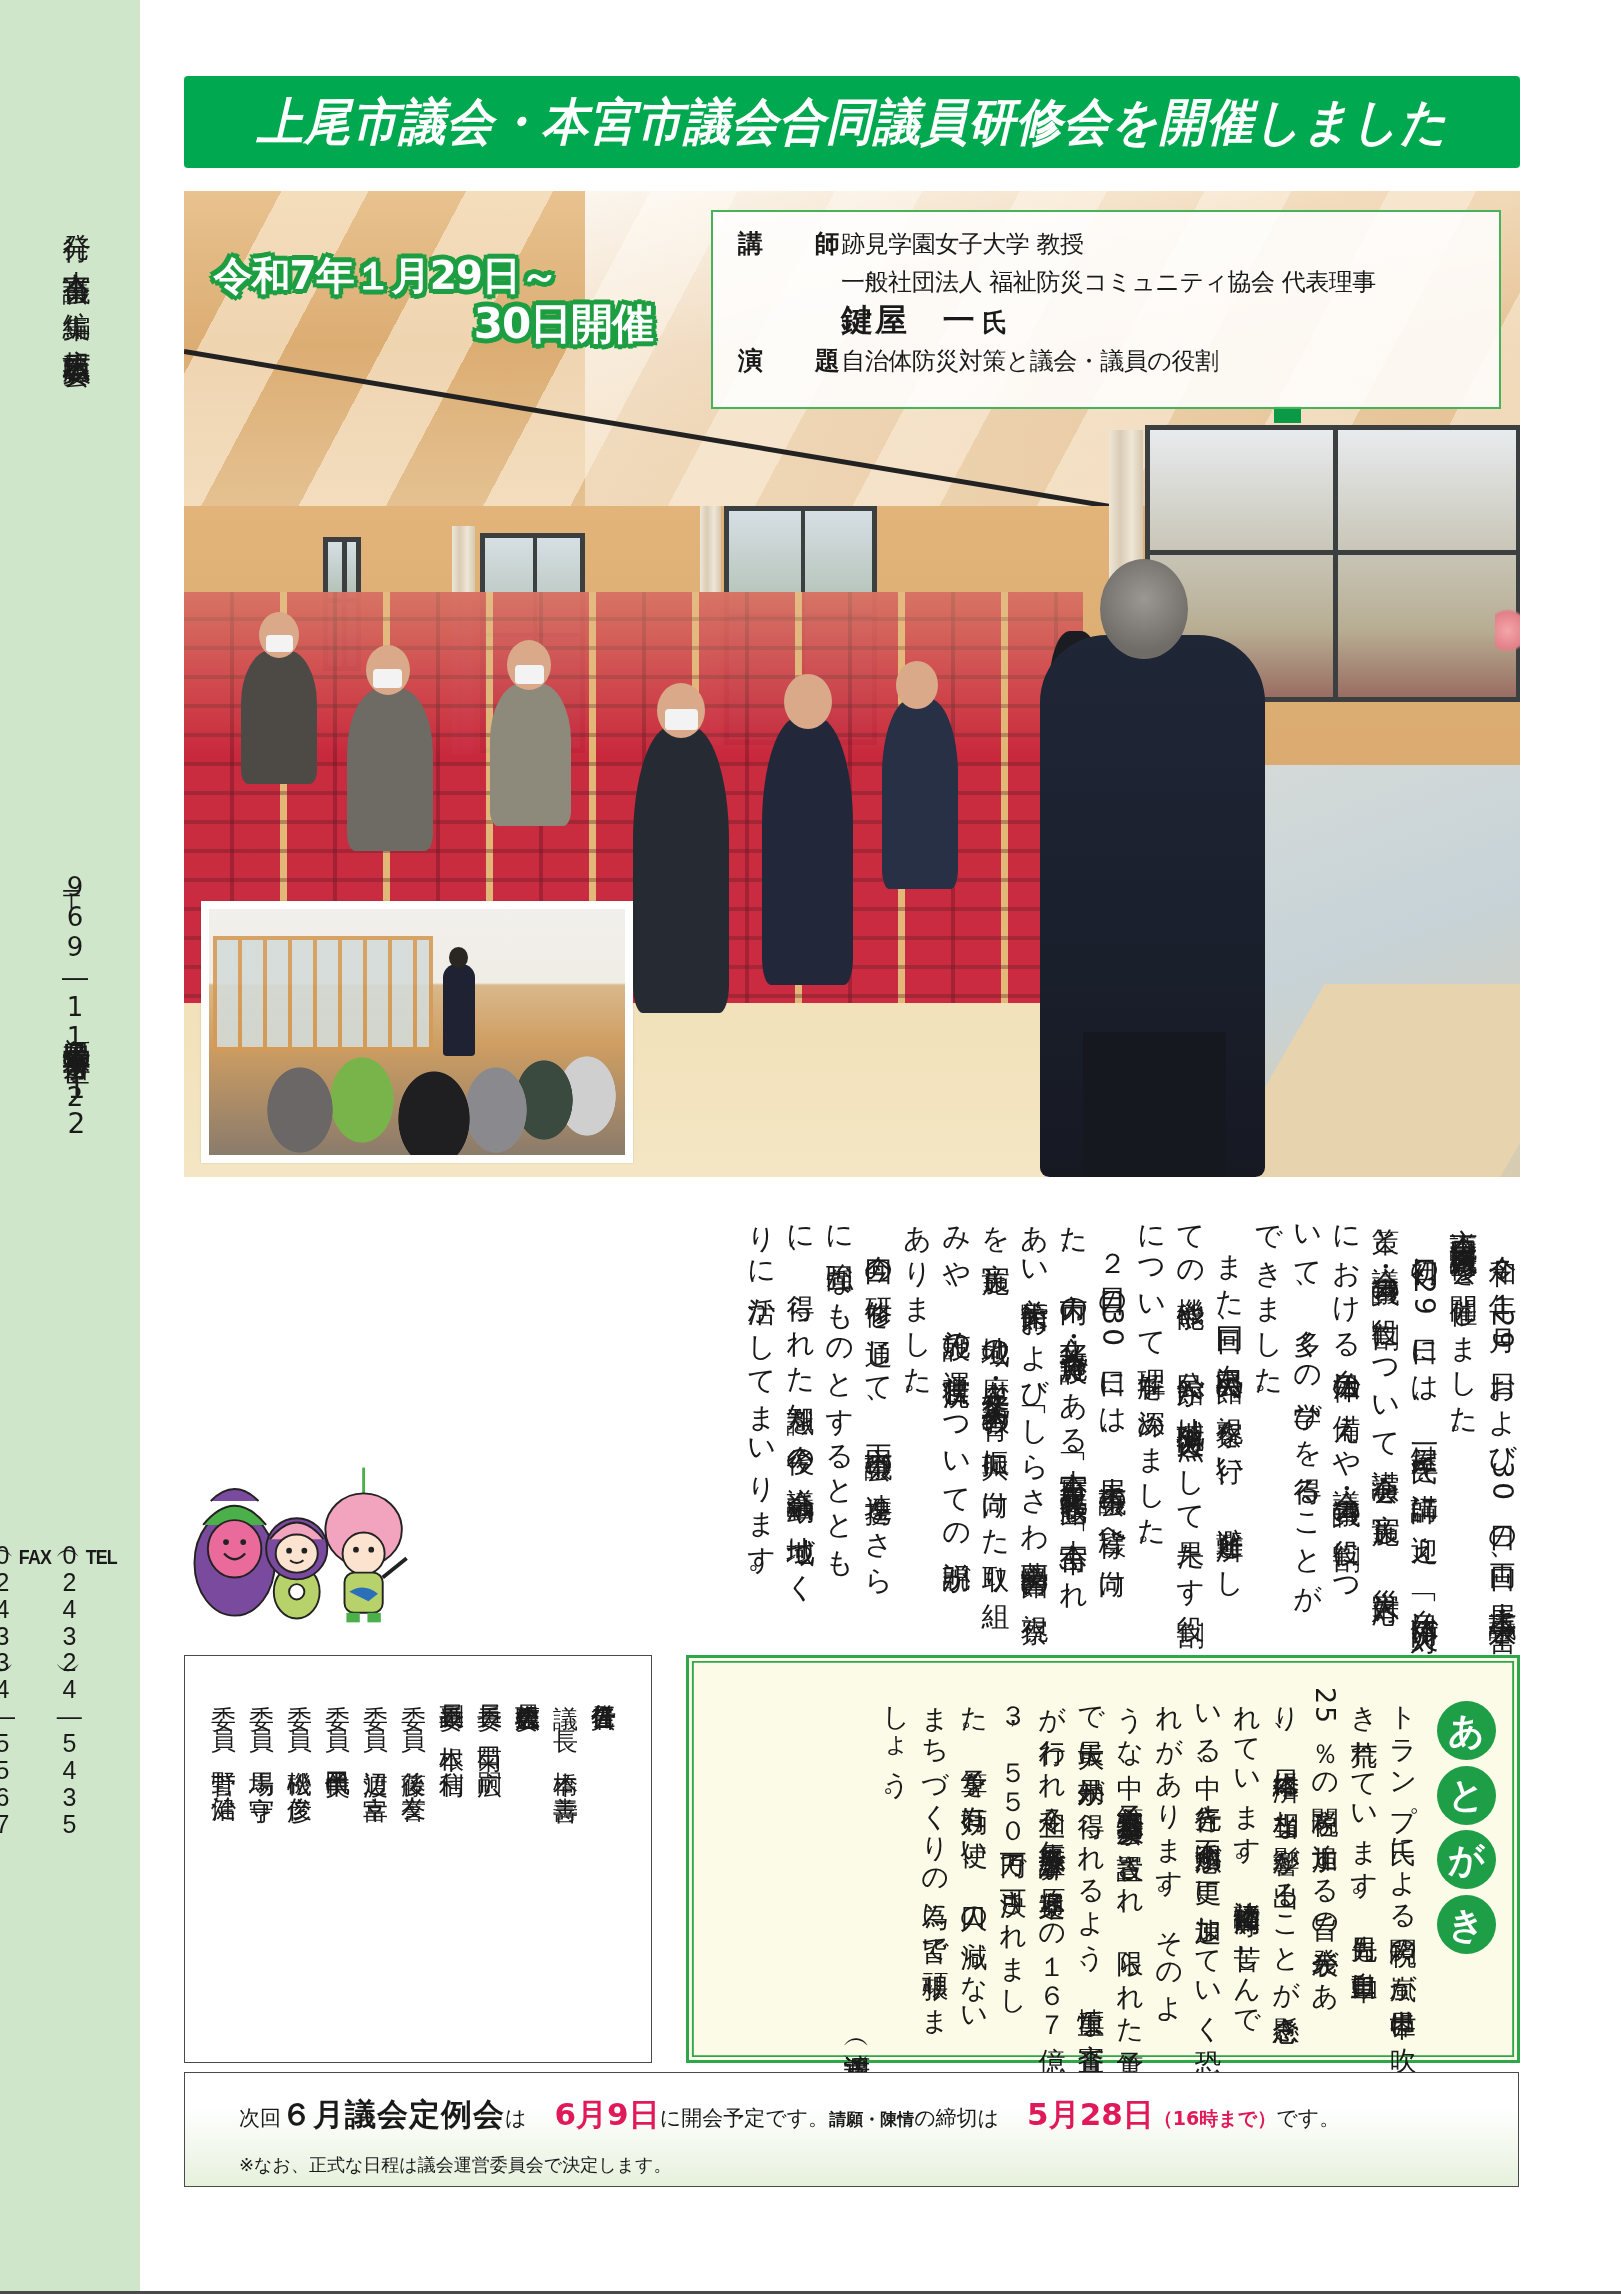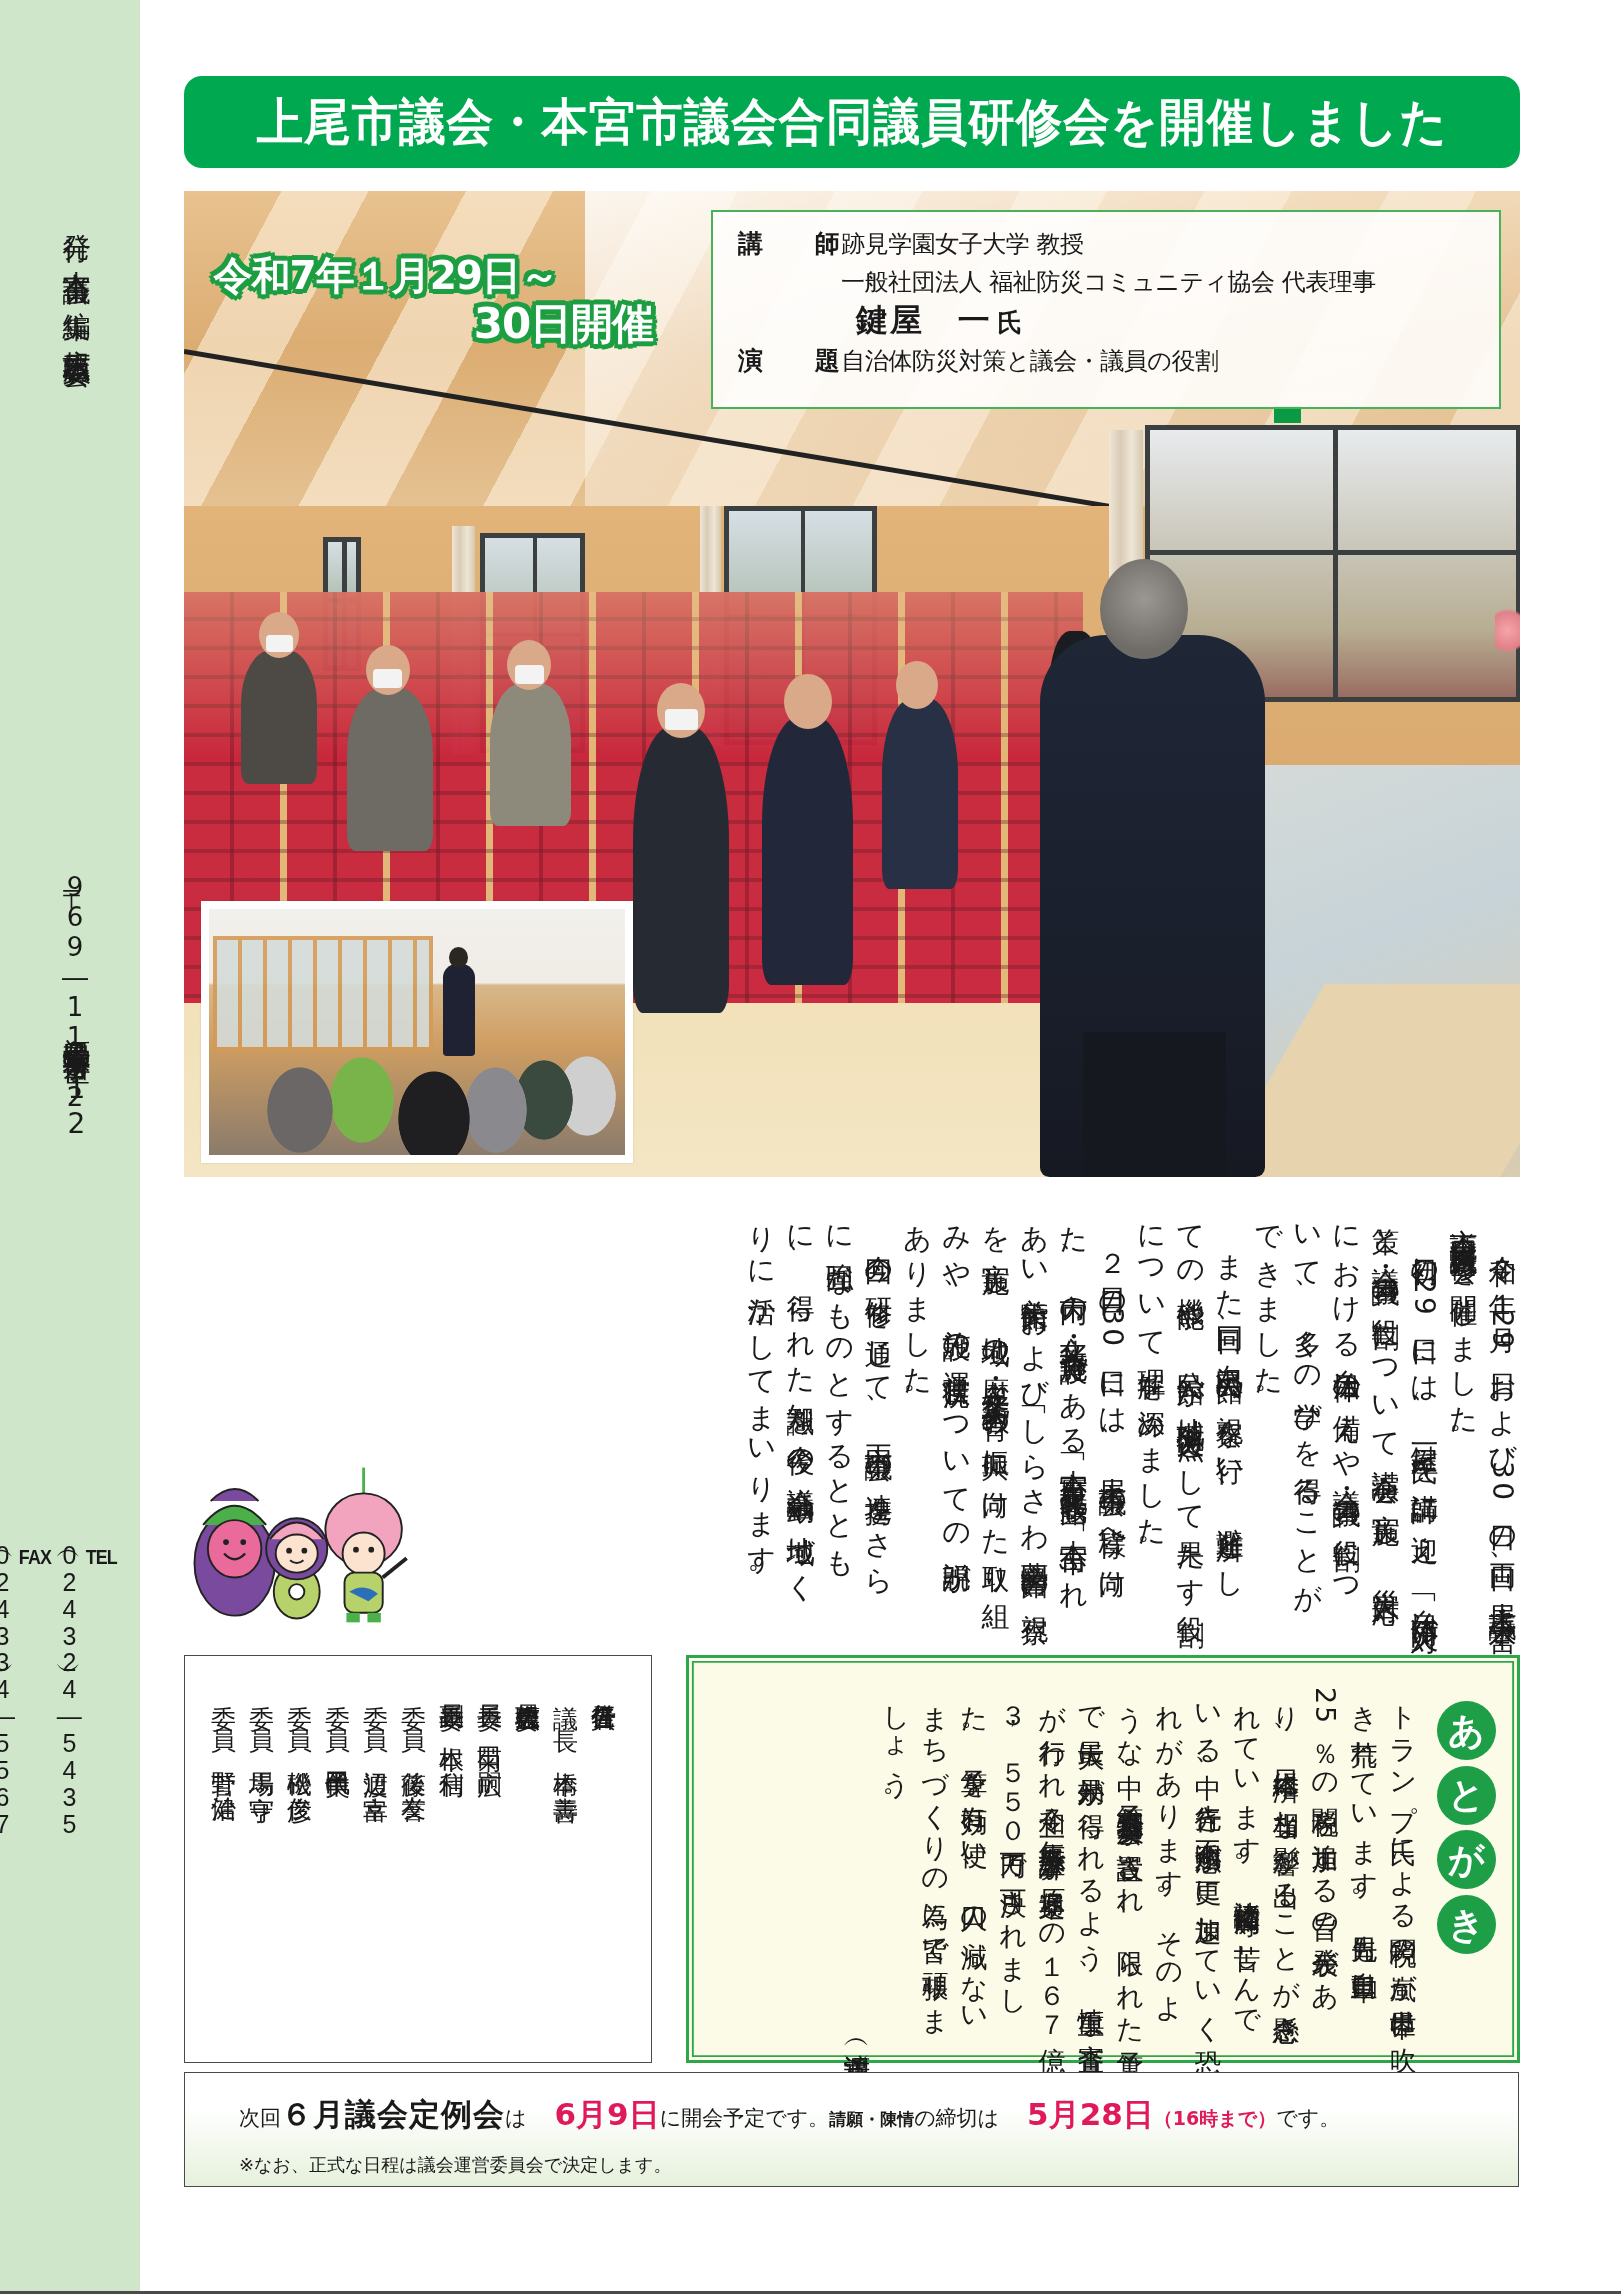--- a/index.html
+++ b/index.html
@@ -13,21 +13,21 @@
   .side-publisher span { display: inline-block; }
   .side-gap { display: inline-block; height: 32.5px; }
   .side-postal { left: 59px; top: 872px; font-size: 26px; letter-spacing: 0; }
   .side-address { left: 61px; top: 1016px; }
   .side-phones { position: absolute; left: 40px; top: 1542px; width: 80px; display: flex; flex-direction: row-reverse; justify-content: space-between; }
   .phone-col { writing-mode: vertical-rl; text-orientation: upright; font-family: "Liberation Sans Narrow","Liberation Sans", sans-serif; font-size: 25px; line-height: 29px; letter-spacing: -1px; white-space: nowrap; }
   .phone-label { writing-mode: horizontal-tb; display: block; font-size: 21px; font-weight: bold; letter-spacing: -1px; transform: scaleX(0.85); transform-origin: center top; margin-bottom: 1.9px; }
   .bottom-rule { position: absolute; left: 0; right: 0; bottom: 0; height: 2.9px; background: #4a4a4a; }
 
   
-  .title-banner { position: absolute; left: 184px; top: 76px; width: 1336px; height: 92px; background: #00a94f; border-radius: 18px; display: flex; align-items: center; justify-content: center; }
+  .title-banner { position: absolute; left: 184px; top: 76px; width: 1336px; height: 92px; background: #00a94f; border-radius: 4px; display: flex; align-items: center; justify-content: center; font-style: italic; }
   .title-banner h1 { color: #ffffff; font-family: "DejaVu Sans", sans-serif; font-weight: bold; font-size: 50px; letter-spacing: 1px; transform: scaleX(0.93); }
 
   
   .photo { position: absolute; left: 184px; top: 191px; width: 1336px; height: 986px; overflow: hidden;
     background:
       linear-gradient(180deg, rgba(0,0,0,0) 0%, rgba(0,0,0,0) 100%); }
   .ph-ceiling { position: absolute; left: 0; top: 0; width: 100%; height: 344px;
     background:
       repeating-linear-gradient(118deg, rgba(255,255,255,0) 0 86px, rgba(255,244,226,0.55) 86px 163px),
       linear-gradient(180deg, #e8c28f 0%, #dcad73 45%, #e6c597 100%); }
@@ -70,21 +70,21 @@
   .date-line.l1 { text-align: left; padding-left: 7.6px; }
   .date-line.l2 { padding-right: 1.9px; font-size: 42px; }
 
   
   .lecture-box { position: absolute; left: 711px; top: 210px; width: 790px; height: 199px; background: rgba(255,255,255,0.86); border: 2.9px solid #46b35a; padding: 13.4px 19px 0 25px; }
   .lrow { display: flex; align-items: baseline; font-size: 24px; line-height: 38px; white-space: nowrap; }
   .lkey { width: 88px; font-weight: bold; font-size: 25px; letter-spacing: 13.4px; }
   .lcolon { width: 15.3px; font-size: 23px; }
   .lval { letter-spacing: -0.5px; }
   .lrow.indent { padding-left: 103px; }
-  .lname { font-weight: bold; font-size: 32px; letter-spacing: 1.9px; margin-left: 15px; }
+  .lname { font-weight: bold; font-size: 32px; letter-spacing: 1.9px; }
   .lname-suffix { font-weight: bold; font-size: 25px; margin-left: 5.7px; }
 
   
   .inset { position: absolute; left: 201px; top: 901px; width: 432px; height: 262px; background: #ffffff; padding: 7.6px; box-shadow: 0 0 1.9px rgba(0,0,0,0.15); }
   .inset-img { position: relative; width: 100%; height: 100%; overflow: hidden; background: linear-gradient(180deg, #f2f0ec 0%, #f0ece6 30%, #d9b88b 31%, #cf9e62 55%, #8a7b6b 100%); }
   .inset-lattice { position: absolute; left: 4.8px; top: 27px; width: 220px; height: 115px; border: 4.8px solid #d49b56; background: repeating-linear-gradient(90deg, rgba(255,255,255,0.5) 0 21px, #d49b56 21px 25px), #a9b8b2; opacity: 0.9; }
   .inset-crowd { position: absolute; left: 0; top: 134px; width: 100%; height: 115px; background:
       radial-gradient(ellipse 33px 43px at 91px 67px, #6b6766 98%, transparent 100%),
       radial-gradient(ellipse 32px 43px at 153px 57px, #79b44a 98%, transparent 100%),
       radial-gradient(ellipse 36px 48px at 225px 76px, #1f1f22 98%, transparent 100%),

